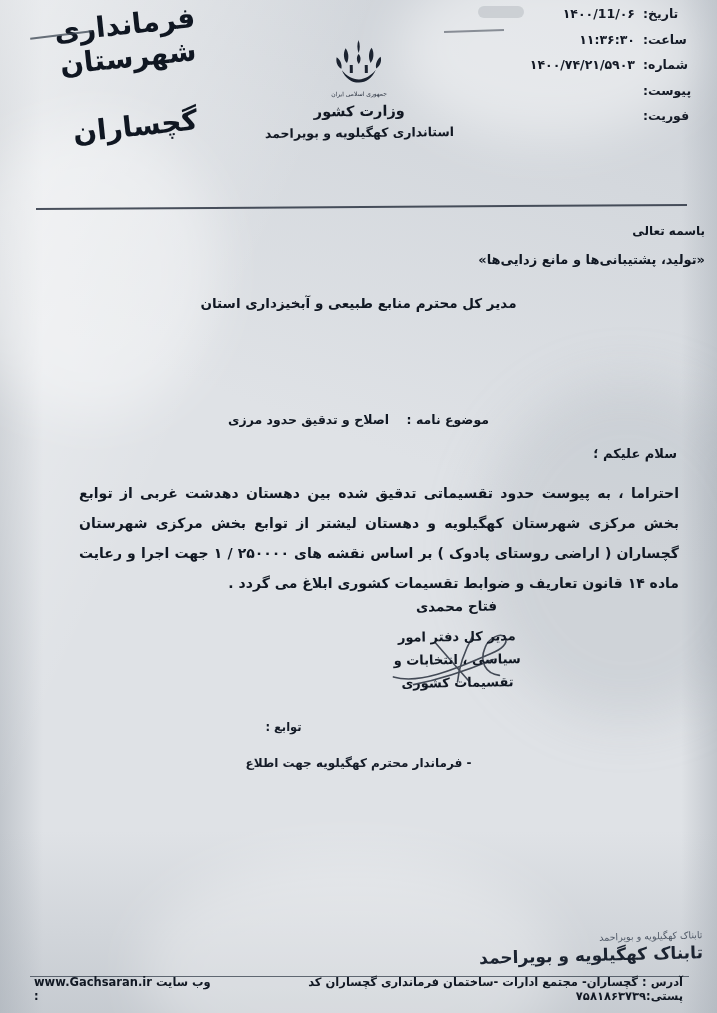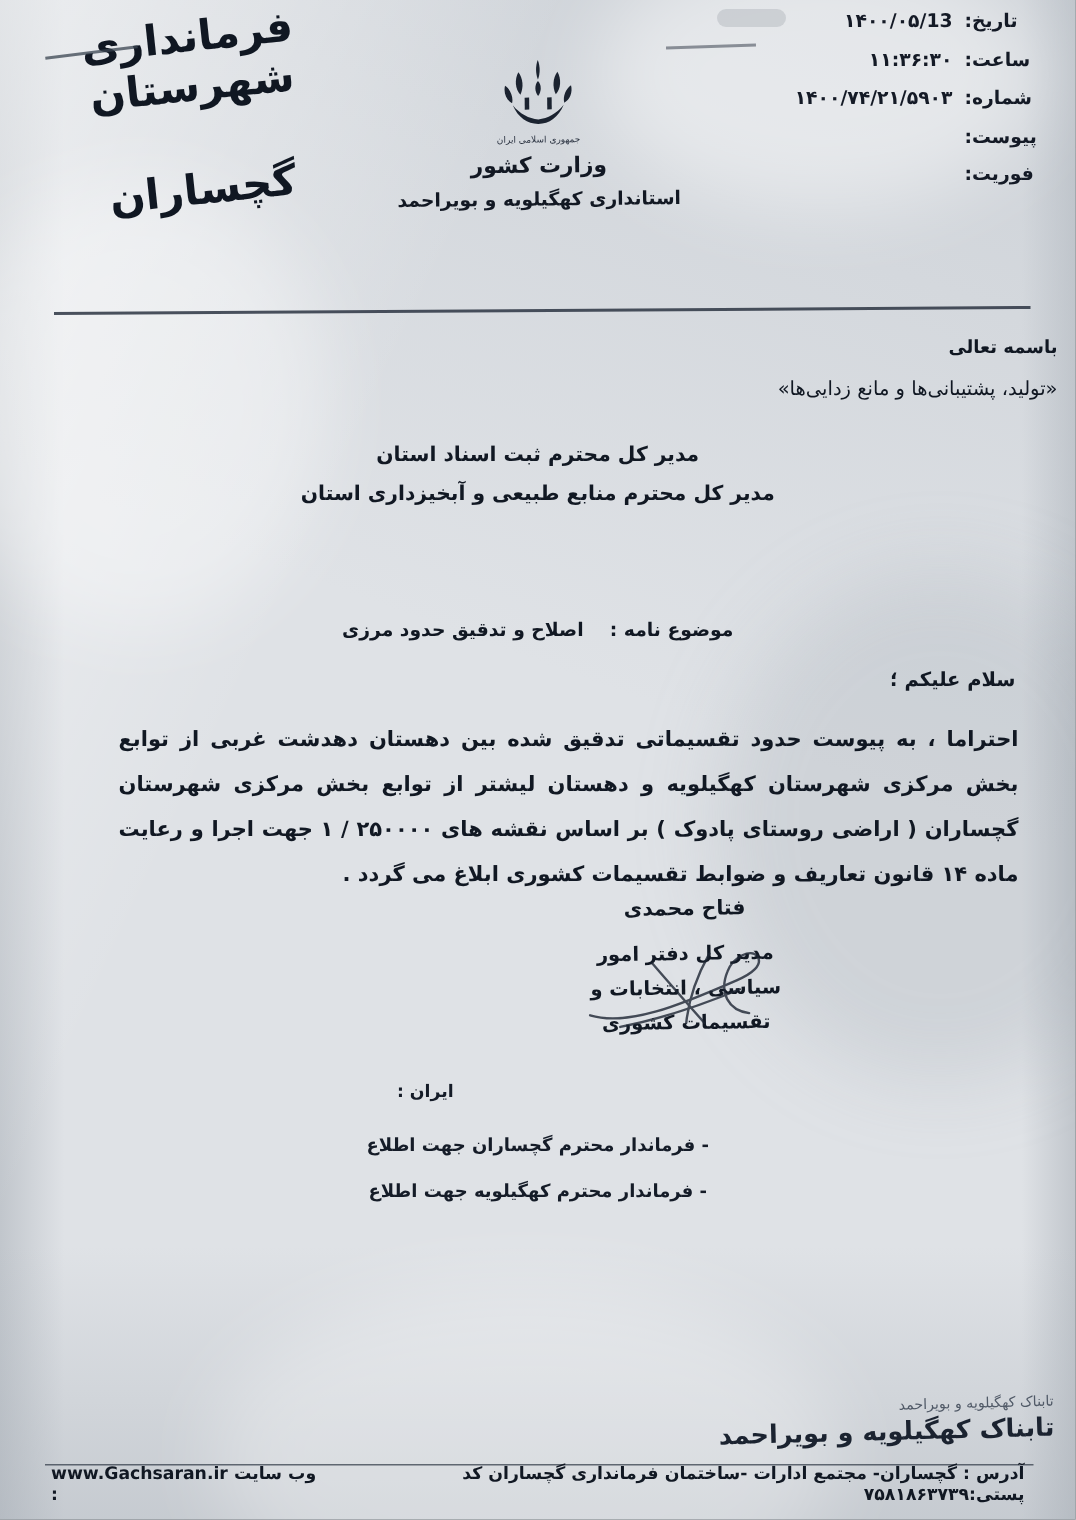--- a/index.html
+++ b/index.html
@@ -143,21 +143,21 @@
 
   
   .centered {
     position: absolute;
     left: 0;
     right: 12px;
     text-align: right;
     color: #101722;
   }
   .basmalah { top: 224px; font-size: 12px; font-weight: 700; }
-  .slogan { top: 252px; font-size: 13px; font-weight: 400; letter-spacing: 0.6px; }
+  .slogan { top: 252px; font-size: 13px; font-weight: 700; letter-spacing: 0.6px; }
 
   .addressees {
     position: absolute;
     top: 290px;
     right: 0;
     left: 0;
     text-align: center;
     font-size: 13.5px;
     font-weight: 700;
     line-height: 1.95;
@@ -328,21 +328,21 @@
   <div class="shade b"></div>
   <div class="shade c"></div>
   <div class="shade d"></div>
 
   <div class="punch"></div>
   <div class="punch2"></div>
 
   <div class="hdr-meta">
     <div class="meta-row">
       <span class="meta-label">تاریخ:</span>
-      <span class="meta-value">۱۴۰۰/۰۵/13</span>
+      <span class="meta-value">۱۴۰۰/11/۰۶</span>
     </div>
     <div class="meta-row">
       <span class="meta-label">ساعت:</span>
       <span class="meta-value">۱۱:۳۶:۳۰</span>
     </div>
     <div class="meta-row">
       <span class="meta-label">شماره:</span>
       <span class="meta-value">۱۴۰۰/۷۴/۲۱/۵۹۰۳</span>
     </div>
     <div class="meta-row">
@@ -381,21 +381,20 @@
     <div class="l2">گچساران</div>
   </div>
   <div class="title-stroke"></div>
 
   <div class="rule"></div>
 
   <div class="centered basmalah">باسمه تعالی</div>
   <div class="centered slogan">«تولید، پشتیبانی‌ها و مانع زدایی‌ها»</div>
 
   <div class="addressees">
-    <div>مدیر کل محترم ثبت اسناد استان</div>
     <div>مدیر کل محترم منابع طبیعی و آبخیزداری استان</div>
   </div>
 
   <div class="subject">
     <span>موضوع نامه :</span>
     <span>&nbsp;&nbsp;</span>
     <span>اصلاح و تدقیق حدود مرزی</span>
   </div>
 
   <div class="greeting">سلام علیکم ؛</div>
@@ -413,24 +412,23 @@
       <g fill="none" stroke="#1d2533" stroke-width="1.6" stroke-linecap="round">
         <path d="M20 52 C45 60, 80 46, 118 30 C128 26, 136 20, 132 14 C128 9, 116 14, 112 24 C106 38, 112 50, 126 52"></path>
         <path d="M40 60 C62 56, 90 48, 120 36"></path>
         <path d="M62 18 C72 30, 84 44, 96 58"></path>
         <path d="M100 12 C92 26, 86 40, 84 58"></path>
       </g>
     </svg>
   </div>
 
   <div class="cc-title">
-    <span>ایران :</span>
+    <span>توابع :</span>
   </div>
   <div class="cc-list">
-    <div>- فرماندار محترم گچساران جهت اطلاع</div>
     <div>- فرماندار محترم کهگیلویه جهت اطلاع</div>
   </div>
 
   <div class="stamp">
     <div class="small">تابناک کهگیلویه و بویراحمد</div>
     <div class="big">تابناک کهگیلویه و بویراحمد</div>
   </div>
 
   <div class="footline"></div>
   <div class="footer">

